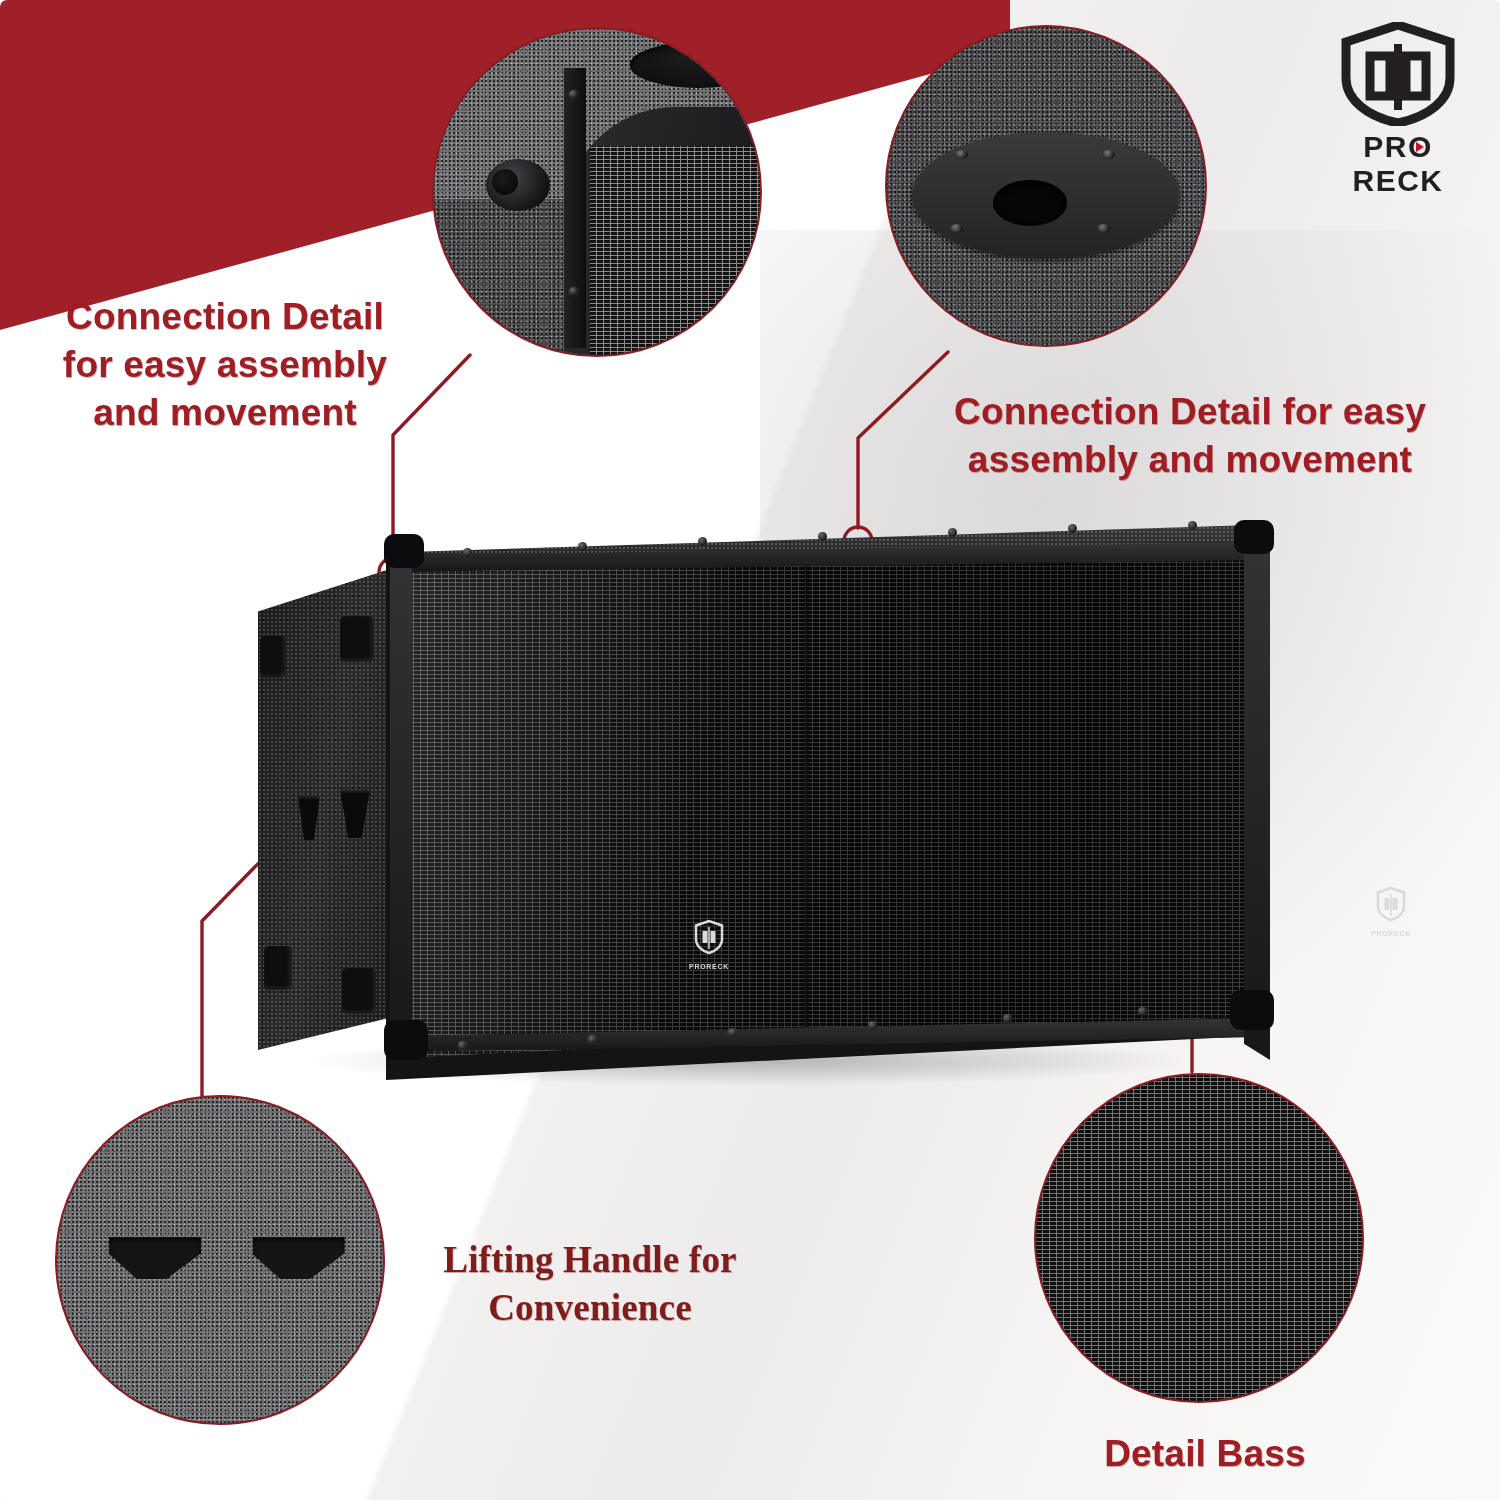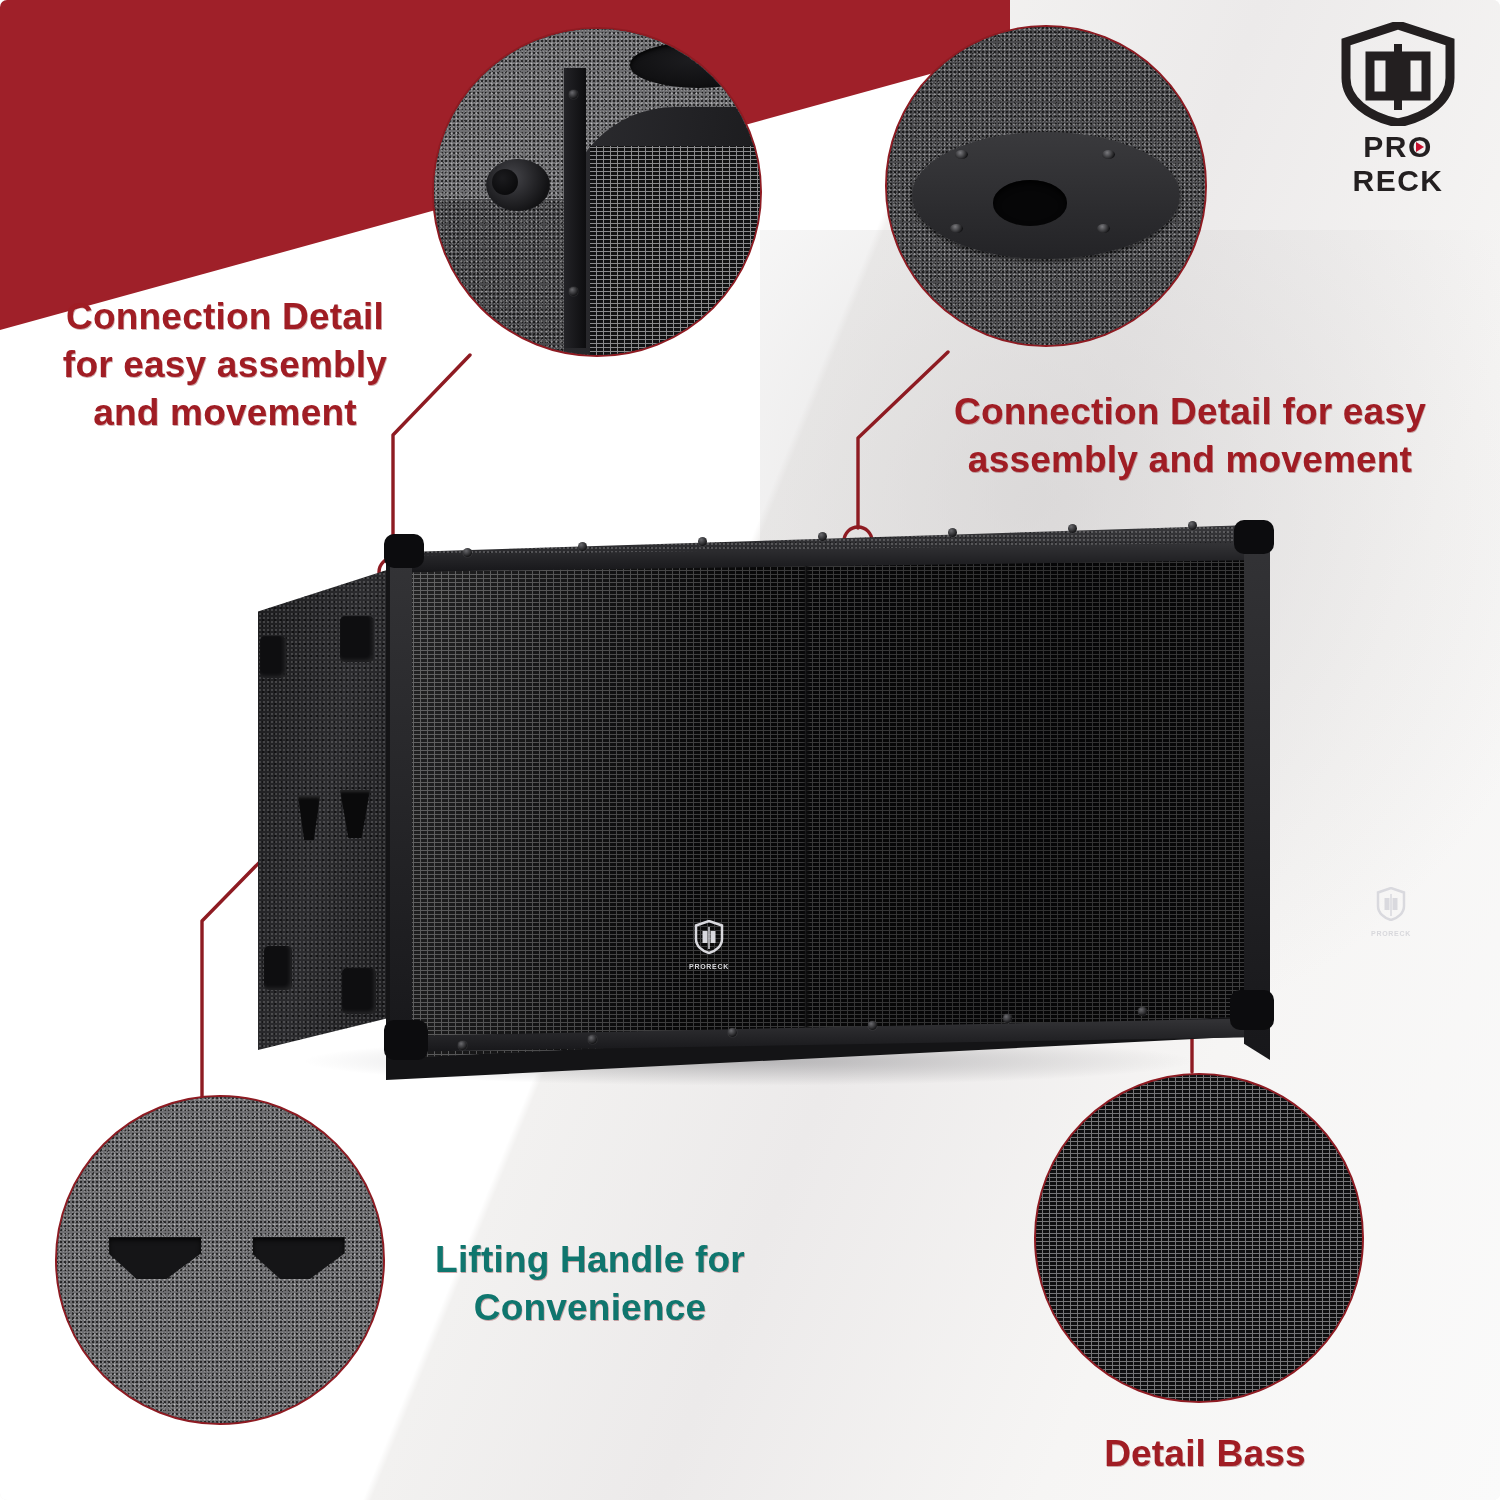--- a/index.html
+++ b/index.html
@@ -305,17 +305,17 @@
       </svg>
     </div>
     <div class="wordmark">
       <span>PR</span><span class="o-dot">O</span><span>RECK</span>
     </div>
   </div>
 
   <div id="calloutLayer">
       <div class="callout" style="left: 60px; top: 293px; width: 330px; text-align: center; font-size: 37px; color: rgb(160, 29, 36);">Connection Detail for easy assembly and movement</div>
       <div class="callout" style="left: 910px; top: 388px; width: 560px; text-align: center; font-size: 37px; color: rgb(160, 29, 36);">Connection Detail for easy assembly and movement</div>
-      <div class="callout" style="left: 400px; top: 1236px; width: 380px; text-align: center; font-size: 37px; color: #0f766e;">Lifting Handle for Convenience</div>
+      <div class="callout" style="left: 400px; top: 1236px; width: 380px; text-align: center; font-size: 37px; color: #7f1d1d; font-family: Liberation Serif, serif;">Lifting Handle for Convenience</div>
       <div class="callout" style="left: 1040px; top: 1430px; width: 330px; text-align: center; font-size: 37px; color: rgb(160, 29, 36);">Detail Bass</div>
     </div>
 
 </div>
 
 </body></html>

